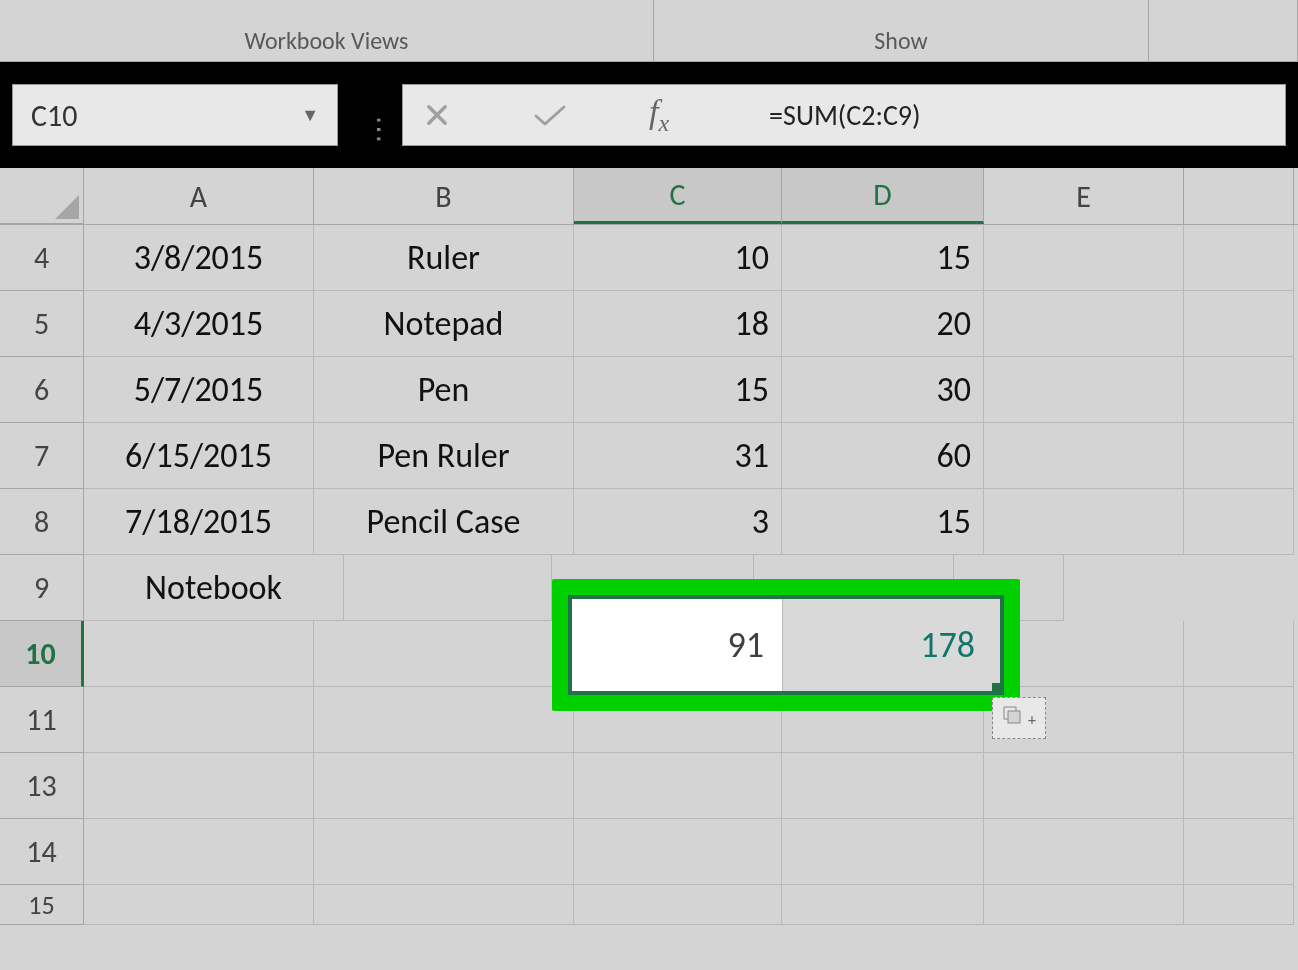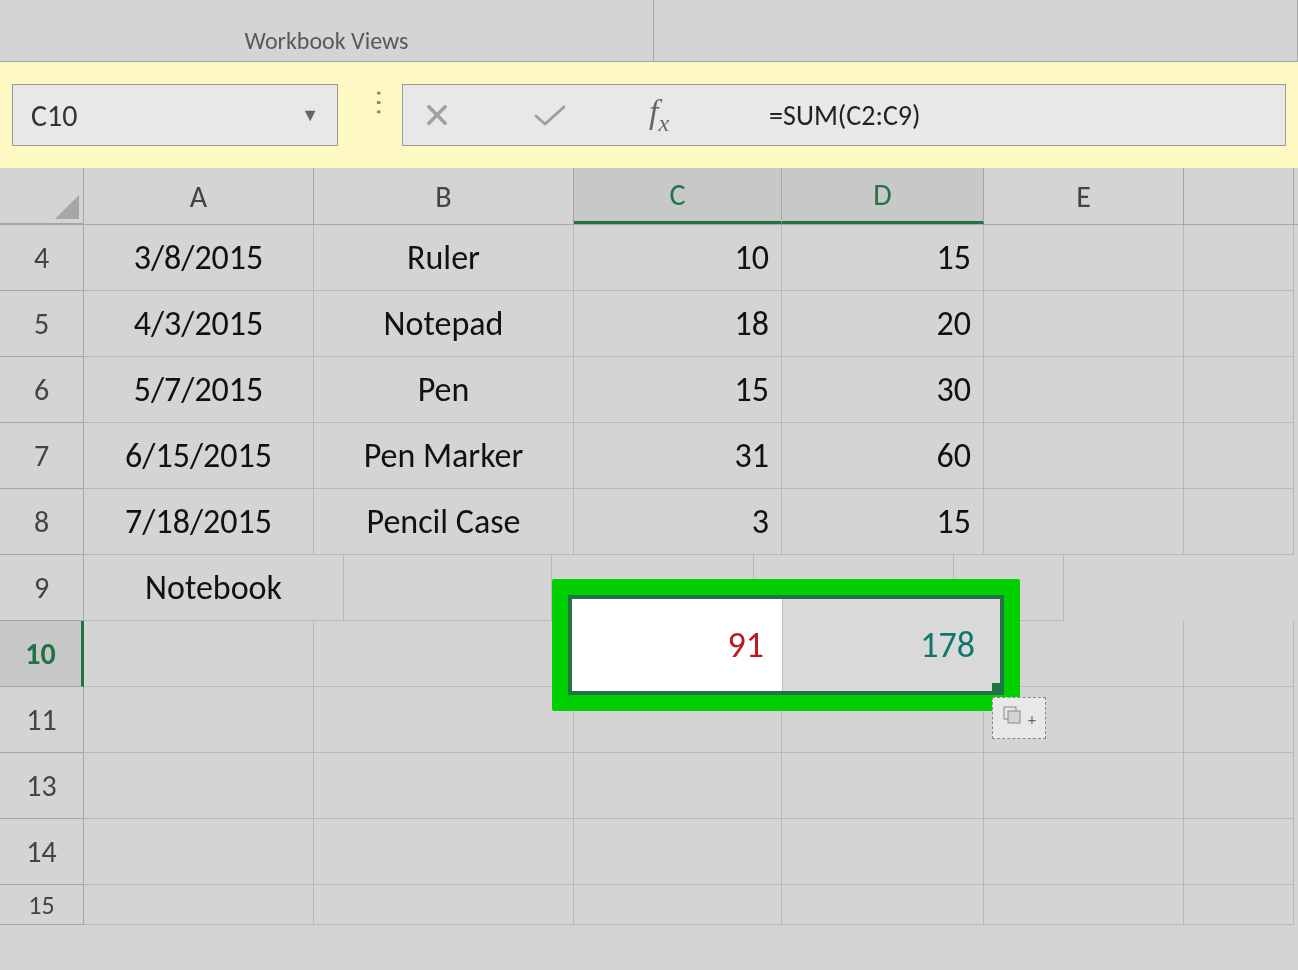--- a/index.html
+++ b/index.html
@@ -37,23 +37,23 @@
     justify-content: center;
     margin-top: 38px;
   }
   .rg1 { width: 654px; }
   .rg2 { width: 495px; }
   .rg3 { flex: 1; }
 
   
   .formula-row {
     display: flex;
-    align-items: flex-start;
+    align-items: flex-end;
     padding: 22px 12px 22px 12px;
-    background: #fef9c3;
+    background: #000000;
   }
   .namebox {
     width: 326px;
     height: 62px;
     background: #e8e8e8;
     border: 1px solid #999;
     display: flex;
     align-items: center;
     justify-content: space-between;
     padding: 0 18px 0 18px;
@@ -214,21 +214,21 @@
     height:12px;
     background:#217346;
   }
   .hl-c {
     flex:1;
     display:flex;
     align-items:center;
     justify-content:flex-end;
     padding-right:18px;
     font-size:36px;
-    color:#b91c1c;
+    color:#404040;
     background:#ffffff;
   }
   .hl-d {
     flex:1;
     display:flex;
     align-items:center;
     justify-content:flex-end;
     padding-right:25px;
     font-size:36px;
     color:#0f766e;
@@ -248,20 +248,21 @@
     color: #666;
     font-size: 18px;
   }
   .autofill-opt svg { display:block; }
 </style>
 </head>
 <body>
 
 <div class="ribbon-groups">
   <div class="ribbon-group rg1">Workbook Views</div>
+  <div class="ribbon-group rg2">Show</div>
   <div class="ribbon-group rg3"></div>
 </div>
 
 <div class="formula-row">
   <div class="namebox">
     <span>C10</span>
     <span class="dd">▼</span>
   </div>
   <span class="fb-dots">⋯</span>
   <div class="fb-box">
@@ -319,21 +320,21 @@
       <div class="cell cB center">Pen</div>
       <div class="cell cC right">15</div>
       <div class="cell cD right">30</div>
       <div class="cell cE"></div>
       <div class="cell cF"></div>
     </div>
 
     <div class="row">
       <div class="rh">7</div>
       <div class="cell cA center">6/15/2015</div>
-      <div class="cell cB center">Pen Marker</div>
+      <div class="cell cB center">Pen Ruler</div>
       <div class="cell cC right">31</div>
       <div class="cell cD right">60</div>
       <div class="cell cE"></div>
       <div class="cell cF"></div>
     </div>
 
     <div class="row">
       <div class="rh">8</div>
       <div class="cell cA center">7/18/2015</div>
       <div class="cell cB center">Pencil Case</div>

